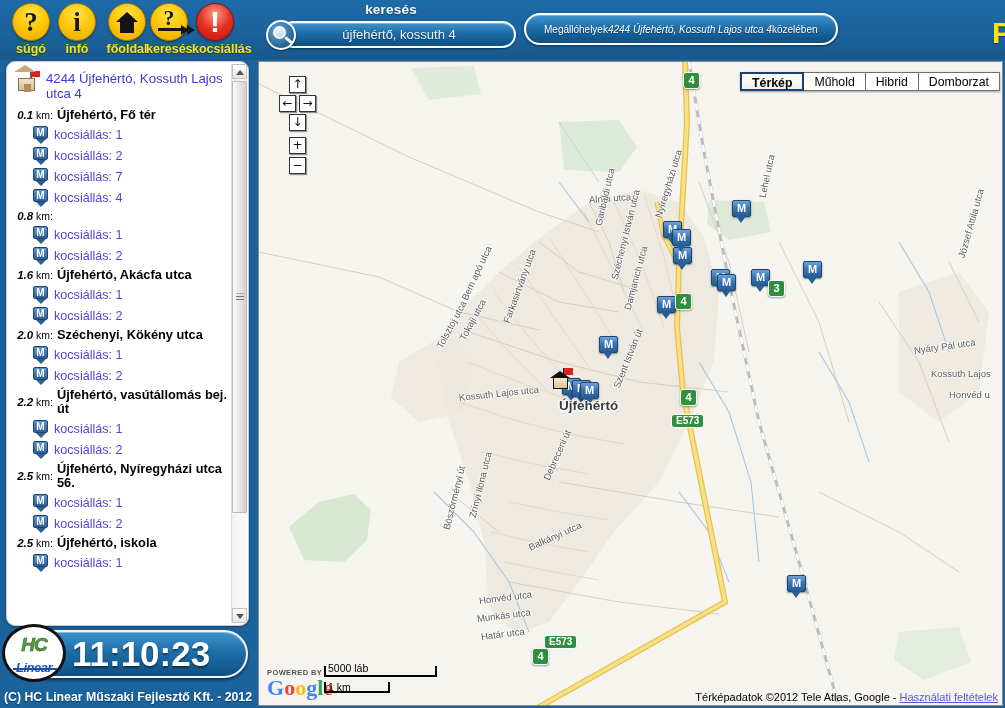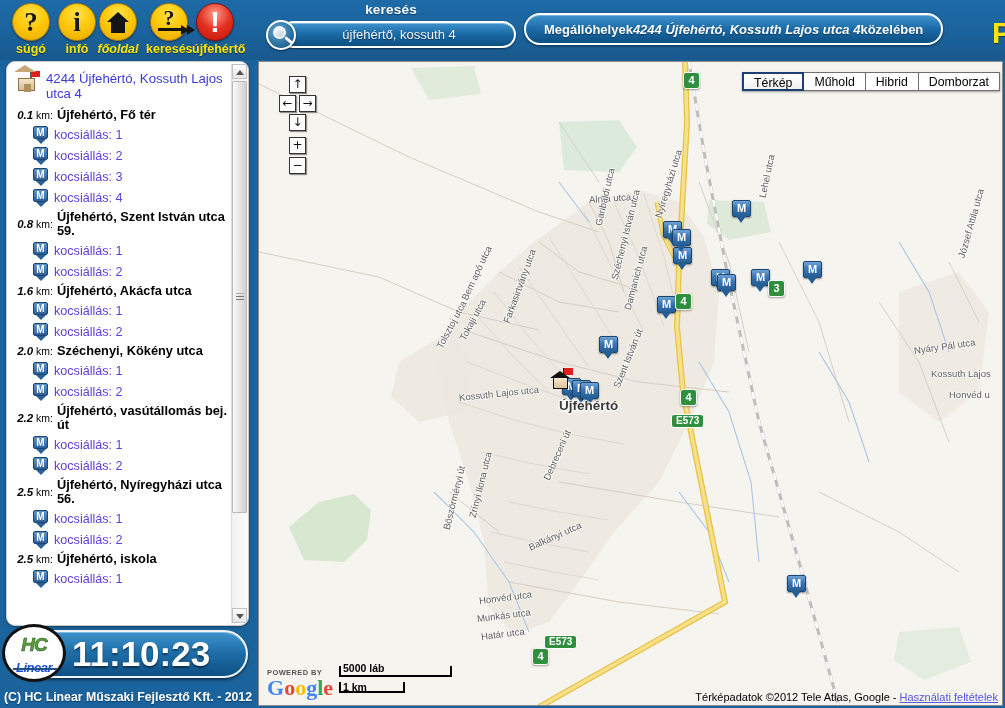--- a/index.html
+++ b/index.html
@@ -106,21 +106,21 @@
   
   #title-pill-wrap { position:absolute; left:524px; top:13px; }
   #title-pill {
     height:32px; padding:0 18px; border-radius:17px;
     border:2px solid #ffffff;
     background:linear-gradient(180deg,#3f93cd 0%,#1c6ca8 48%,#0d4f82 100%);
     box-shadow: inset 0 1px 0 rgba(255,255,255,.3), 0 1px 3px rgba(0,0,0,.5);
     display:flex; align-items:center;
   }
   #title-pill span {
-    font-size:13px; font-weight:bold; color:#fff;
+    font-size:10px; font-weight:normal; color:#fff;
     text-shadow:0 1px 1px #07385c; white-space:nowrap;
   }
   #title-pill .ital { font-style:italic; }
   #p-letter {
     position:absolute; left:992px; top:16px;
     font-size:30px; font-weight:bold; color:#ffe400;
     text-shadow:0 1px 1px #0a3a60;
   }
 
   
@@ -263,21 +263,21 @@
     box-shadow:0 1px 2px rgba(0,0,0,.35);
   }
   .mt-btn {
     padding:0 10px; height:19px; line-height:18px;
     font-size:12.3px; color:#000;
     background:#fff; border:1px solid #6f6f6f; border-left:none;
     white-space:nowrap; cursor:pointer;
   }
   .mt-btn:first-child{border-left:1px solid #6f6f6f;}
   .mt-btn.active{
-    border:2px solid #1b3f73; font-weight:normal;
+    border:2px solid #1b3f73; font-weight:bold;
     background:linear-gradient(180deg,#ffffff,#f0f0f0);
   }
 
   
   #pan { position:absolute; left:20px; top:14px; width:36px; z-index:40;}
   .pz {
     width:17px;height:17px; background:#fff;
     border:1px solid #333; box-shadow:1px 1px 1px rgba(0,0,0,.4);
     position:absolute; text-align:center; line-height:15px;
     font-size:12px; color:#111; font-family:"DejaVu Sans",sans-serif;
@@ -287,21 +287,21 @@
   .pz.zin{left:10px;top:61px;} .pz.zout{left:10px;top:81px;}
 
   
   #gcredit { position:absolute; left:8px; bottom:6px; z-index:40; }
   #gpow { font-size:7.5px; font-weight:bold; color:#555; letter-spacing:.4px;margin-top:48px;}
   #glogo { font-size:22px; font-weight:bold; line-height:22px; font-family:"Liberation Serif",serif;}
   #glogo .b1{color:#4285F4;} #glogo .r{color:#EA4335;}
   #glogo .y{color:#FBBC05;} #glogo .b2{color:#4285F4;}
   #glogo .g{color:#34A853;} #glogo .r2{color:#EA4335;}
 
-  #scale { position:absolute; left:80px; bottom:8px; z-index:40; width:120px;font-weight:bold;}
+  #scale { position:absolute; left:65px; bottom:8px; z-index:40; width:120px;}
   .sc-row{position:relative;height:16px;}
   .sc-label{position:absolute;left:4px;top:0px;font-size:10.5px;color:#000;}
   .sc-bar-top{position:absolute;left:0;top:13px;height:2px;background:#000;width:113px;}
   .sc-bar-top:before{content:"";position:absolute;left:0;top:-9px;width:2px;height:9px;background:#000;}
   .sc-bar-top:after{content:"";position:absolute;right:0;top:-9px;width:2px;height:9px;background:#000;}
   .sc-bar-bot{position:absolute;left:0;top:29px;height:2px;background:#000;width:66px;}
   .sc-bar-bot:before{content:"";position:absolute;left:0;top:-9px;width:2px;height:9px;background:#000;}
   .sc-bar-bot:after{content:"";position:absolute;right:0;top:-9px;width:2px;height:9px;background:#000;}
 
   #attrib {
@@ -375,42 +375,42 @@
       <span class="tb-label">súgó</span>
     </div>
 
     <div class="tb-item" style="left:50px;">
       <div class="tb-circle">
         <div class="tb-glyph">i</div>
       </div>
       <span class="tb-label">infó</span>
     </div>
 
-    <div class="tb-item" style="left:91px;font-style:italic;">
+    <div class="tb-item" style="left:100px;">
       <div class="tb-circle">
         <div class="tb-home"></div>
       </div>
       <span class="tb-label">főoldal</span>
     </div>
 
     <div class="tb-item" style="left:142px;">
       <div class="tb-circle">
         <div class="tb-glyph" style="font-size:22px;top:40%;">?</div>
         <div class="tb-arrow">
             <i class="tb-arrow2"></i>
           </div>
       </div>
       <span class="tb-label">keresés</span>
     </div>
 
     <div class="tb-item" style="left:188px;">
       <div class="tb-circle red">
         <div class="tb-glyph white">!</div>
       </div>
-      <span class="tb-label">újfehértő</span>
+      <span class="tb-label">kocsiállás</span>
     </div>
   </div>
 
   <div id="search-block">
     <div id="search-title">keresés</div>
     <div id="search-row">
       <div id="search-pill"></div>
       <input id="search-input" type="text" value="újfehértő, kossuth 4" style="">
       <div id="search-icon">
         <div class="lens"></div>
@@ -461,33 +461,32 @@
           <div class="m-letter">M</div>
         </div>
         <span class="bay-label">kocsiállás: 2</span>
       </div>
       <div class="bay-row">
         <div class="m-icon">
           <div class="m-body"></div>
           <div class="m-tip"></div>
           <div class="m-letter">M</div>
         </div>
-        <span class="bay-label">kocsiállás: 3</span>
+        <span class="bay-label">kocsiállás: 7</span>
       </div>
       <div class="bay-row">
         <div class="m-icon">
           <div class="m-body"></div>
           <div class="m-tip"></div>
           <div class="m-letter">M</div>
         </div>
         <span class="bay-label">kocsiállás: 4</span>
       </div>
       <div class="stop-row">
         <div class="km"><b>0.8</b> km:</div>
-        <div class="stop-name">Újfehértó, Szent István utca 59.</div>
       </div>
       <div class="bay-row">
         <div class="m-icon">
           <div class="m-body"></div>
           <div class="m-tip"></div>
           <div class="m-letter">M</div>
         </div>
         <span class="bay-label">kocsiállás: 1</span>
       </div>
       <div class="bay-row">

